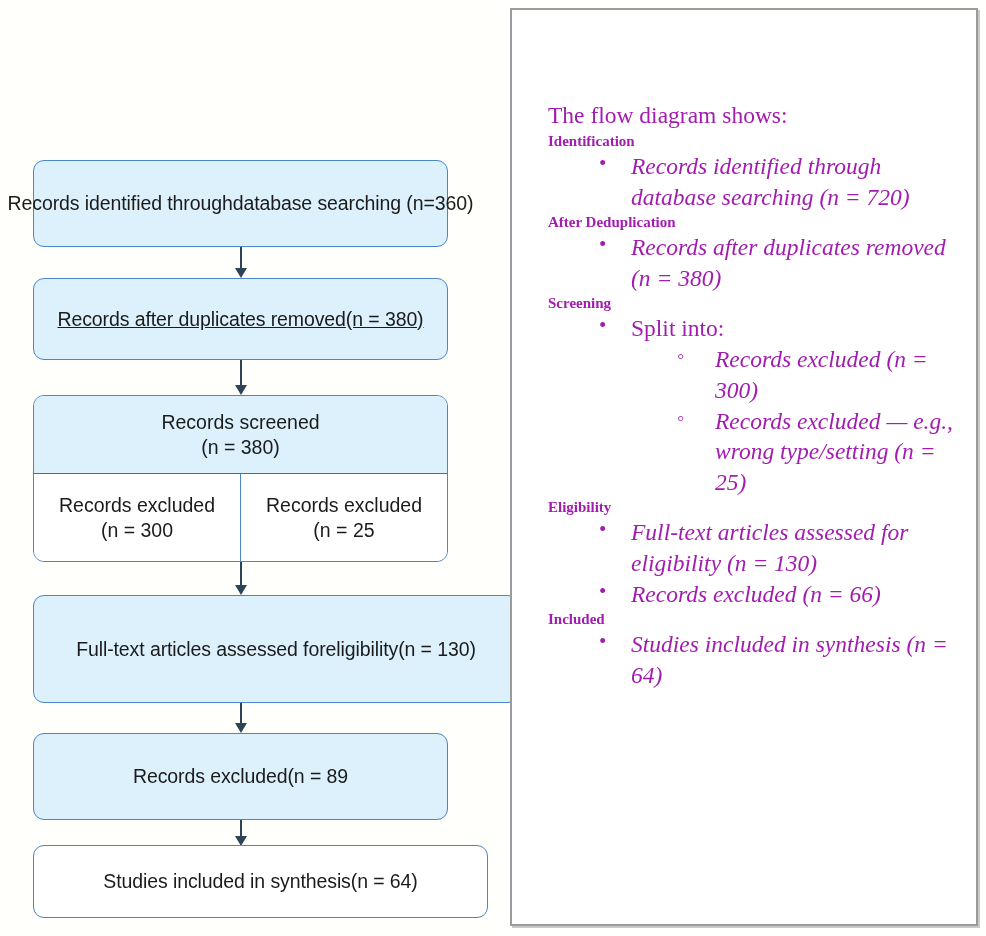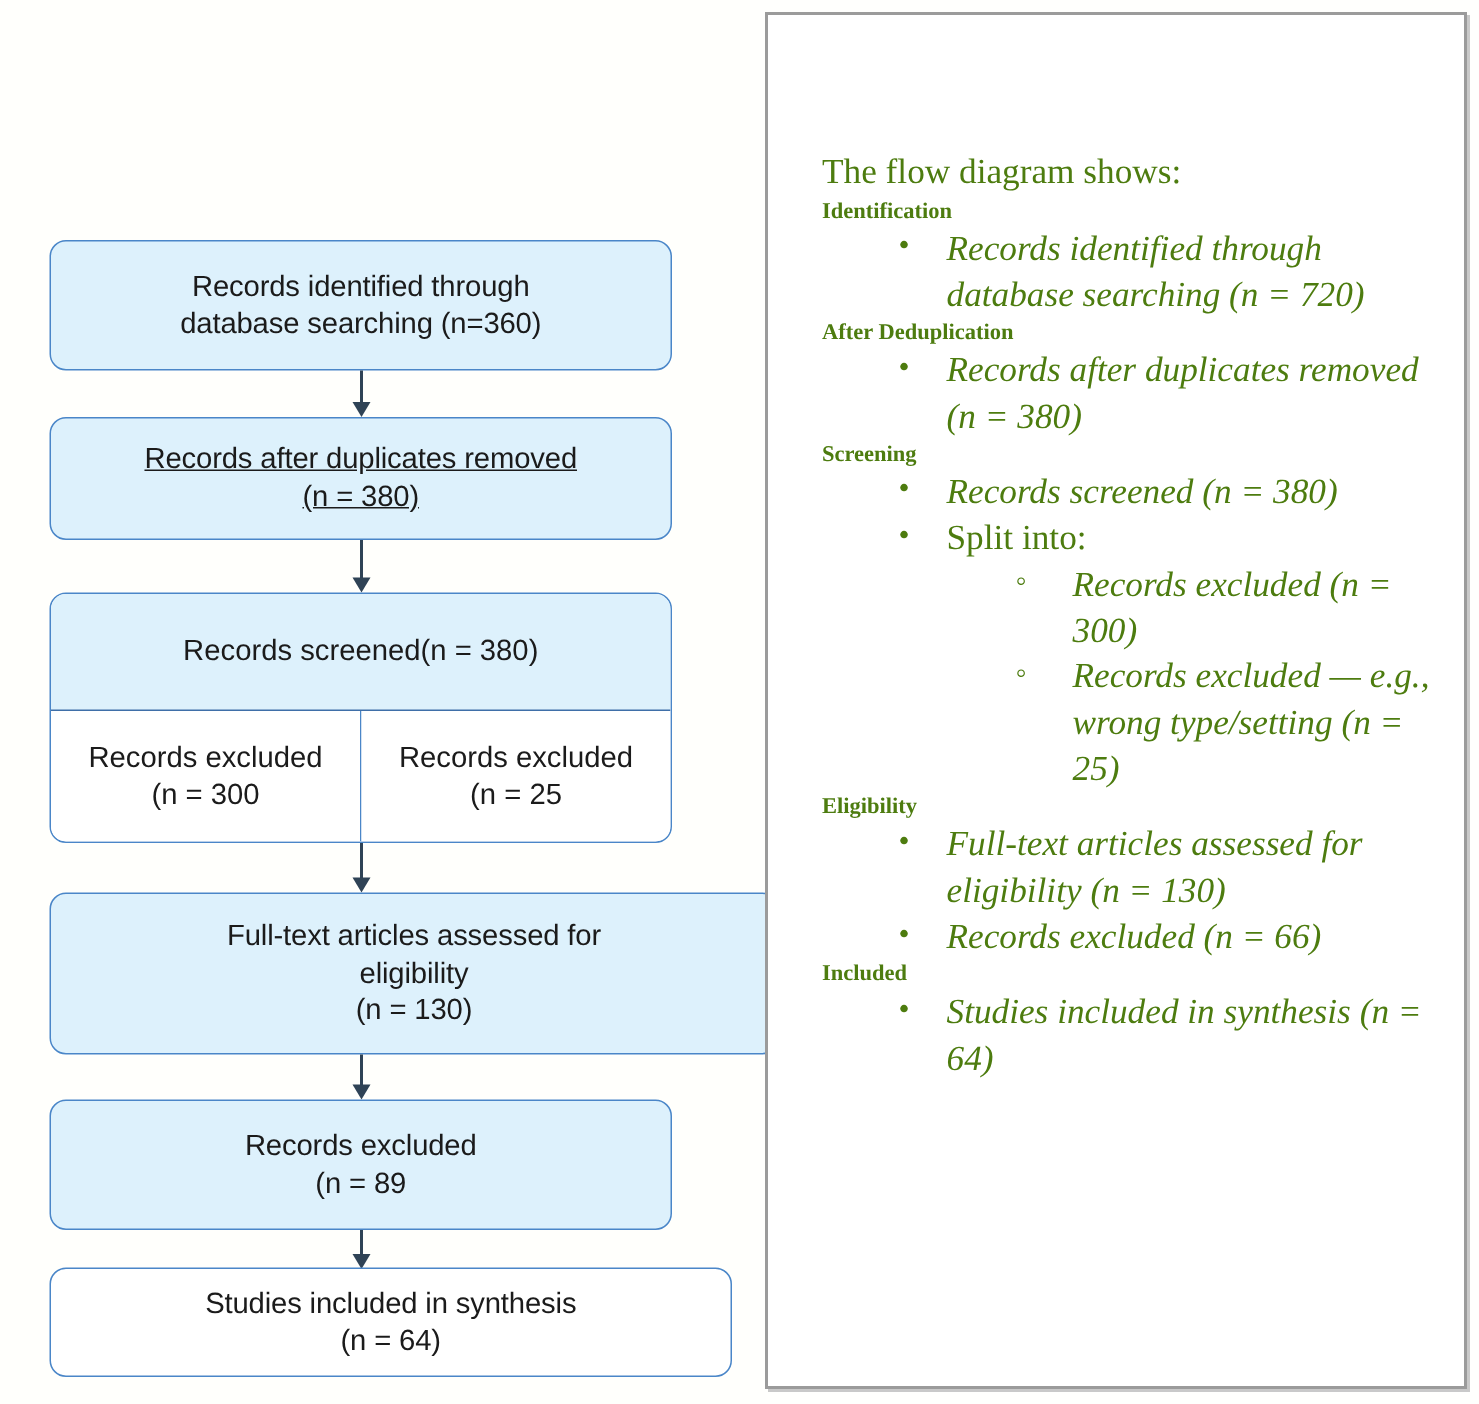--- a/index.html
+++ b/index.html
@@ -24,21 +24,21 @@
     background: #fffffc;
   }
 
   .node {
     position: absolute;
     box-sizing: border-box;
     border: 1.6px solid #4a86c8;
     border-radius: 11px;
     background: #ddf1fc;
     display: flex;
-    flex-direction: column;
+    flex-direction: row;
     align-items: center;
     justify-content: center;
     text-align: center;
     color: #1b1b1b;
     font-size: 19.5px;
     line-height: 1.28;
     letter-spacing: -0.1px;
     padding: 4px 14px;
   }
   .node.white { background: #ffffff; }
@@ -52,42 +52,42 @@
     border-radius: 11px;
     overflow: hidden;
     background: #ffffff;
   }
   .composite .head {
     box-sizing: border-box;
     height: 78px;
     background: #ddf1fc;
     border-bottom: 1.6px solid #3f6fa8;
     display: flex;
-    flex-direction: row;
-    align-items: center;
-    justify-content: center;
-    text-align: center;
-    color: #1b1b1b;
-    font-size: 19.5px;
-    line-height: 1.28;
-  }
-  .composite .split {
-    display: flex;
-    height: calc(100% - 78px);
-  }
-  .composite .cell {
-    box-sizing: border-box;
-    display: flex;
     flex-direction: column;
     align-items: center;
     justify-content: center;
     text-align: center;
     color: #1b1b1b;
     font-size: 19.5px;
     line-height: 1.28;
+  }
+  .composite .split {
+    display: flex;
+    height: calc(100% - 78px);
+  }
+  .composite .cell {
+    box-sizing: border-box;
+    display: flex;
+    flex-direction: column;
+    align-items: center;
+    justify-content: center;
+    text-align: center;
+    color: #1b1b1b;
+    font-size: 19.5px;
+    line-height: 1.28;
     background: #ffffff;
   }
   .composite .cell.left  { width: 207px; border-right: 1.6px solid #4a86c8; }
   .composite .cell.right { flex: 1; }
 
   
   .conn { position: absolute; }
   .conn .stem {
     position: absolute;
     left: 0; top: 0;
@@ -112,21 +112,21 @@
     background: #ffffff;
     border: 2px solid #9b9b9b;
     box-shadow: 2px 2px 0 0 #c9c9c9;
     overflow: hidden;
   }
   #desc-body {
     position: absolute;
     left: 36px; top: 90px;
     right: 12px;
     font-family: "Liberation Serif", "DejaVu Serif", serif;
-    color: #4d7c0f;
+    color: #a21caf;
   }
   .intro {
     font-size: 23.5px;
     line-height: 1.30;
     margin: 0 0 1px 0;
   }
   .sect-head {
     font-size: 15px;
     font-weight: bold;
     line-height: 1.30;
@@ -262,21 +262,20 @@
       <li>Records identified through database searching (n = 720)</li>
     </ul>
 
     <p class="sect-head">After Deduplication</p>
     <ul class="lvl1">
       <li>Records after duplicates removed (n = 380)</li>
     </ul>
 
     <p class="sect-head">Screening</p>
     <ul class="lvl1">
-      <li>Records screened (n = 380)</li>
       <li class="roman">
         <span>Split into:</span>
         <ul class="lvl2">
           <li>Records excluded (n = 300)</li>
           <li>Records excluded — e.g., wrong type/setting (n = 25)</li>
         </ul>
       </li>
     </ul>
 
     <p class="sect-head">Eligibility</p>

